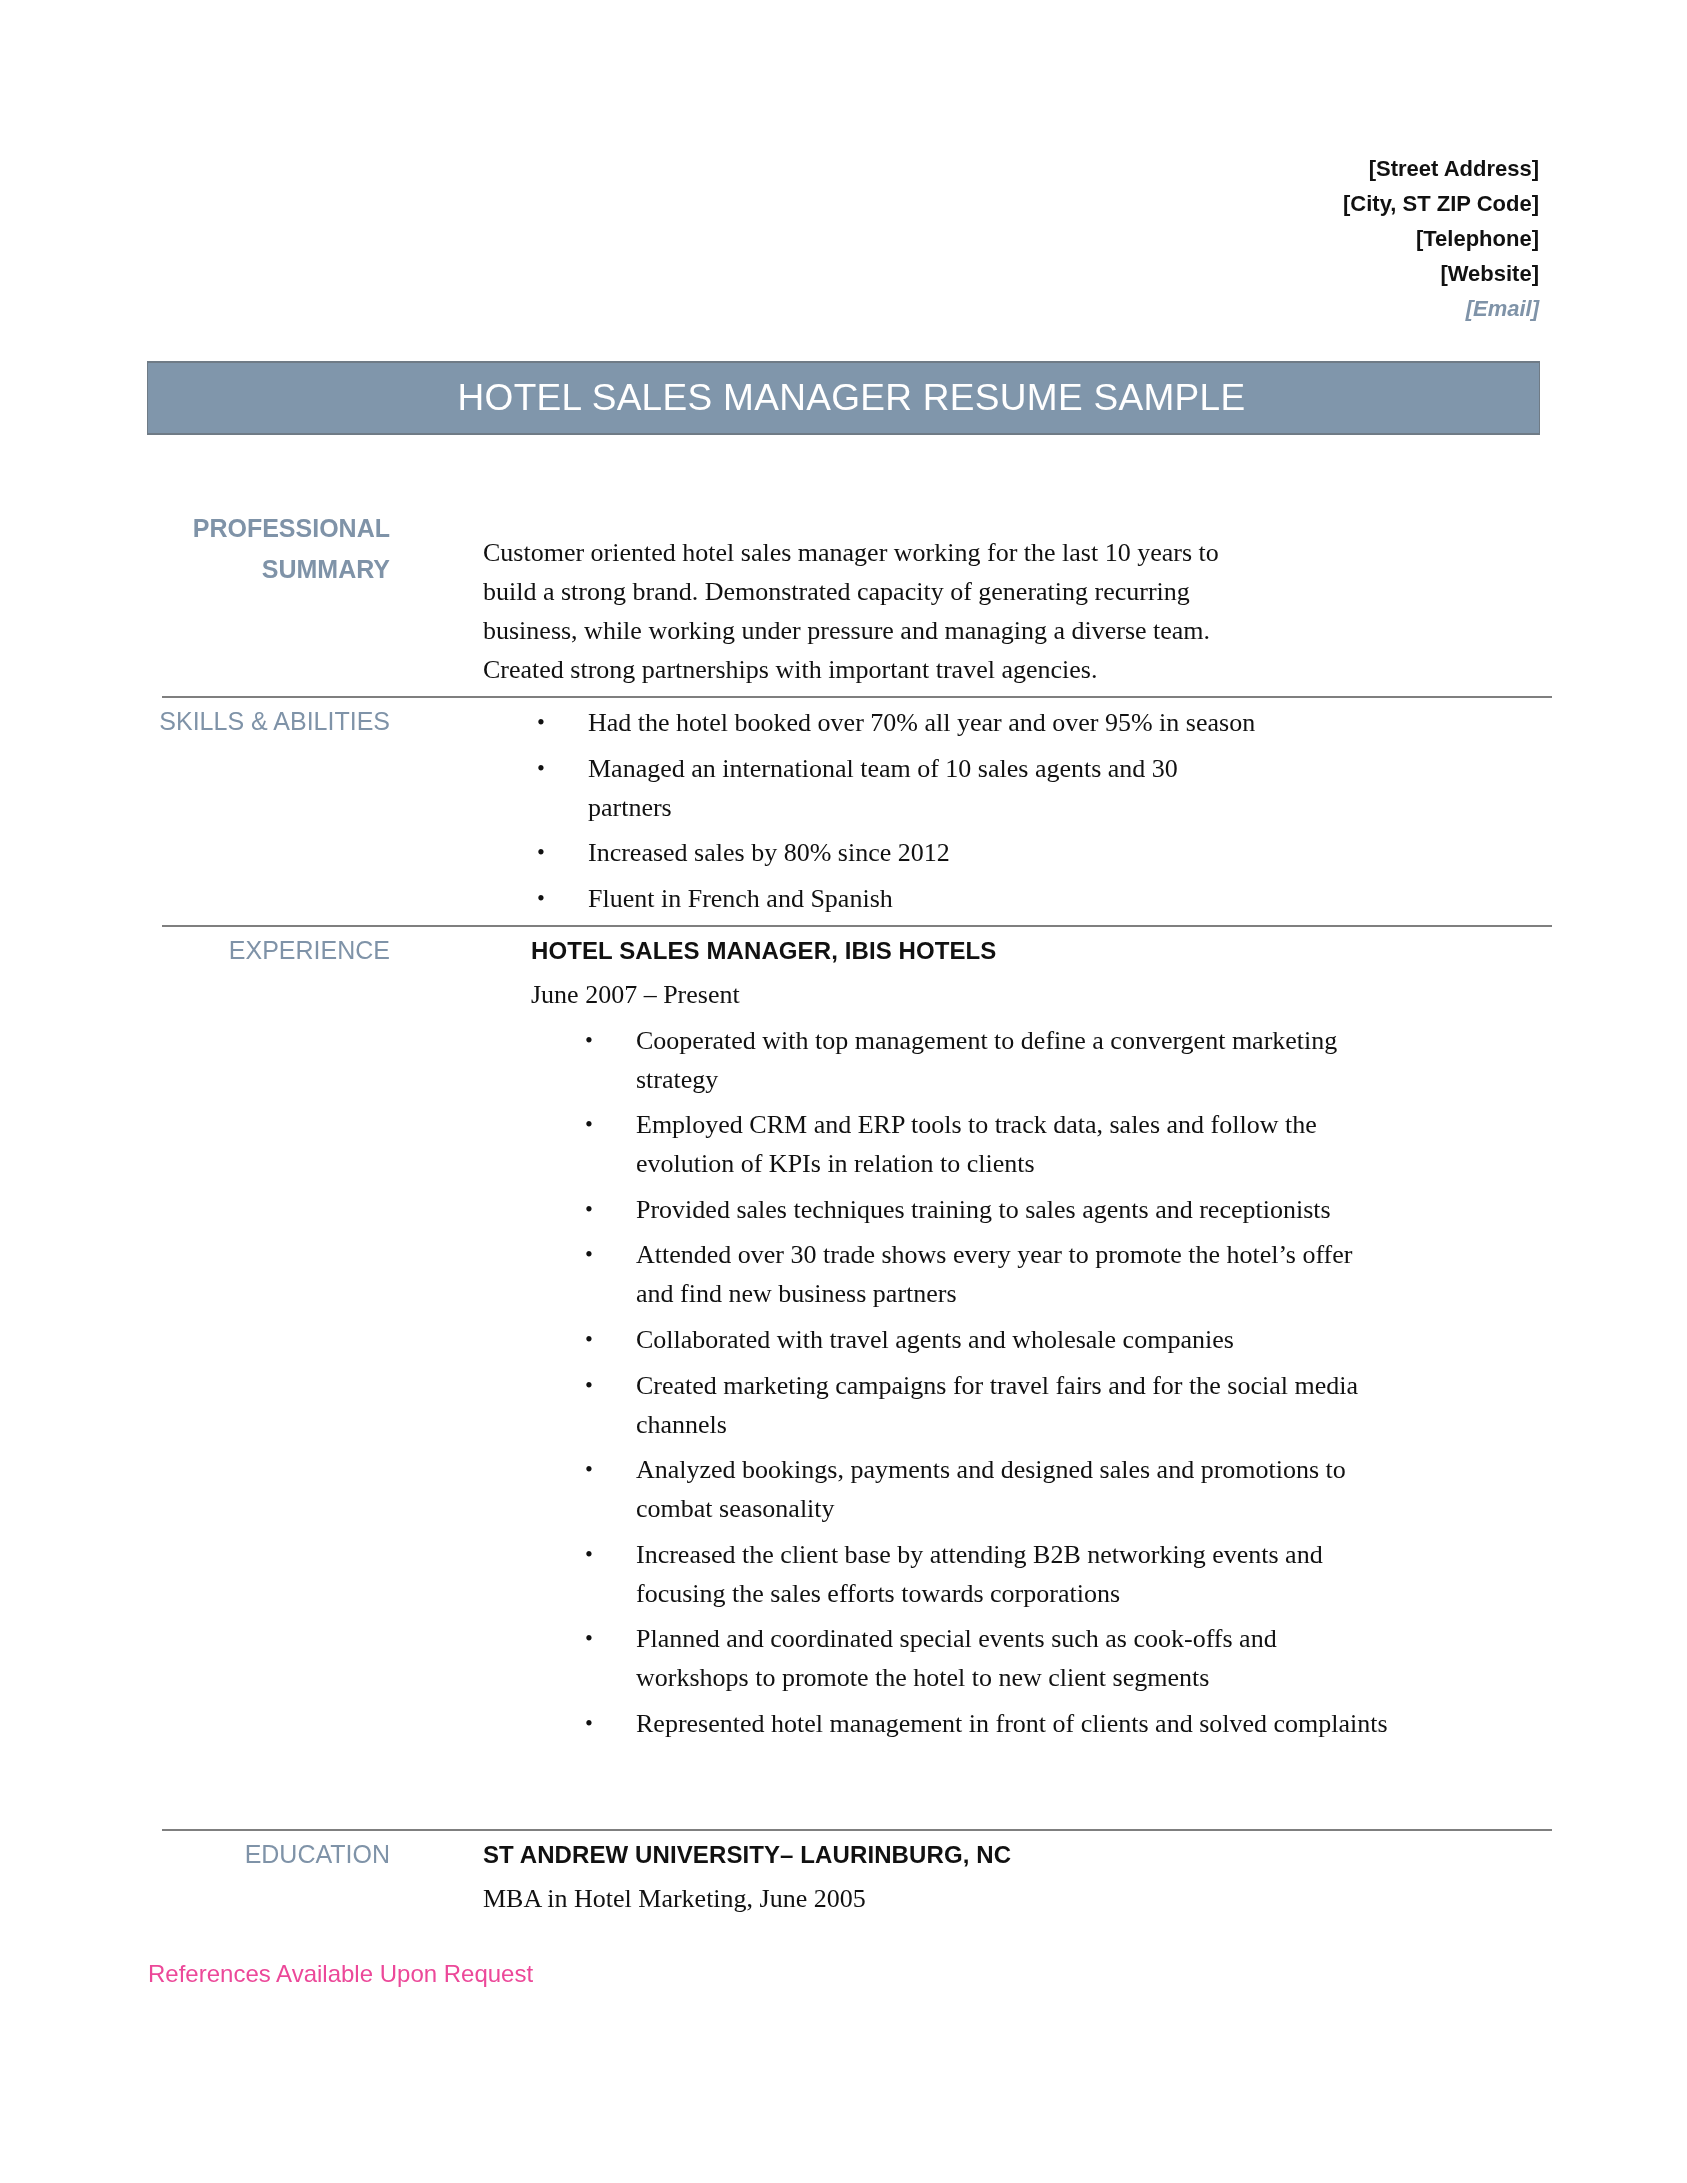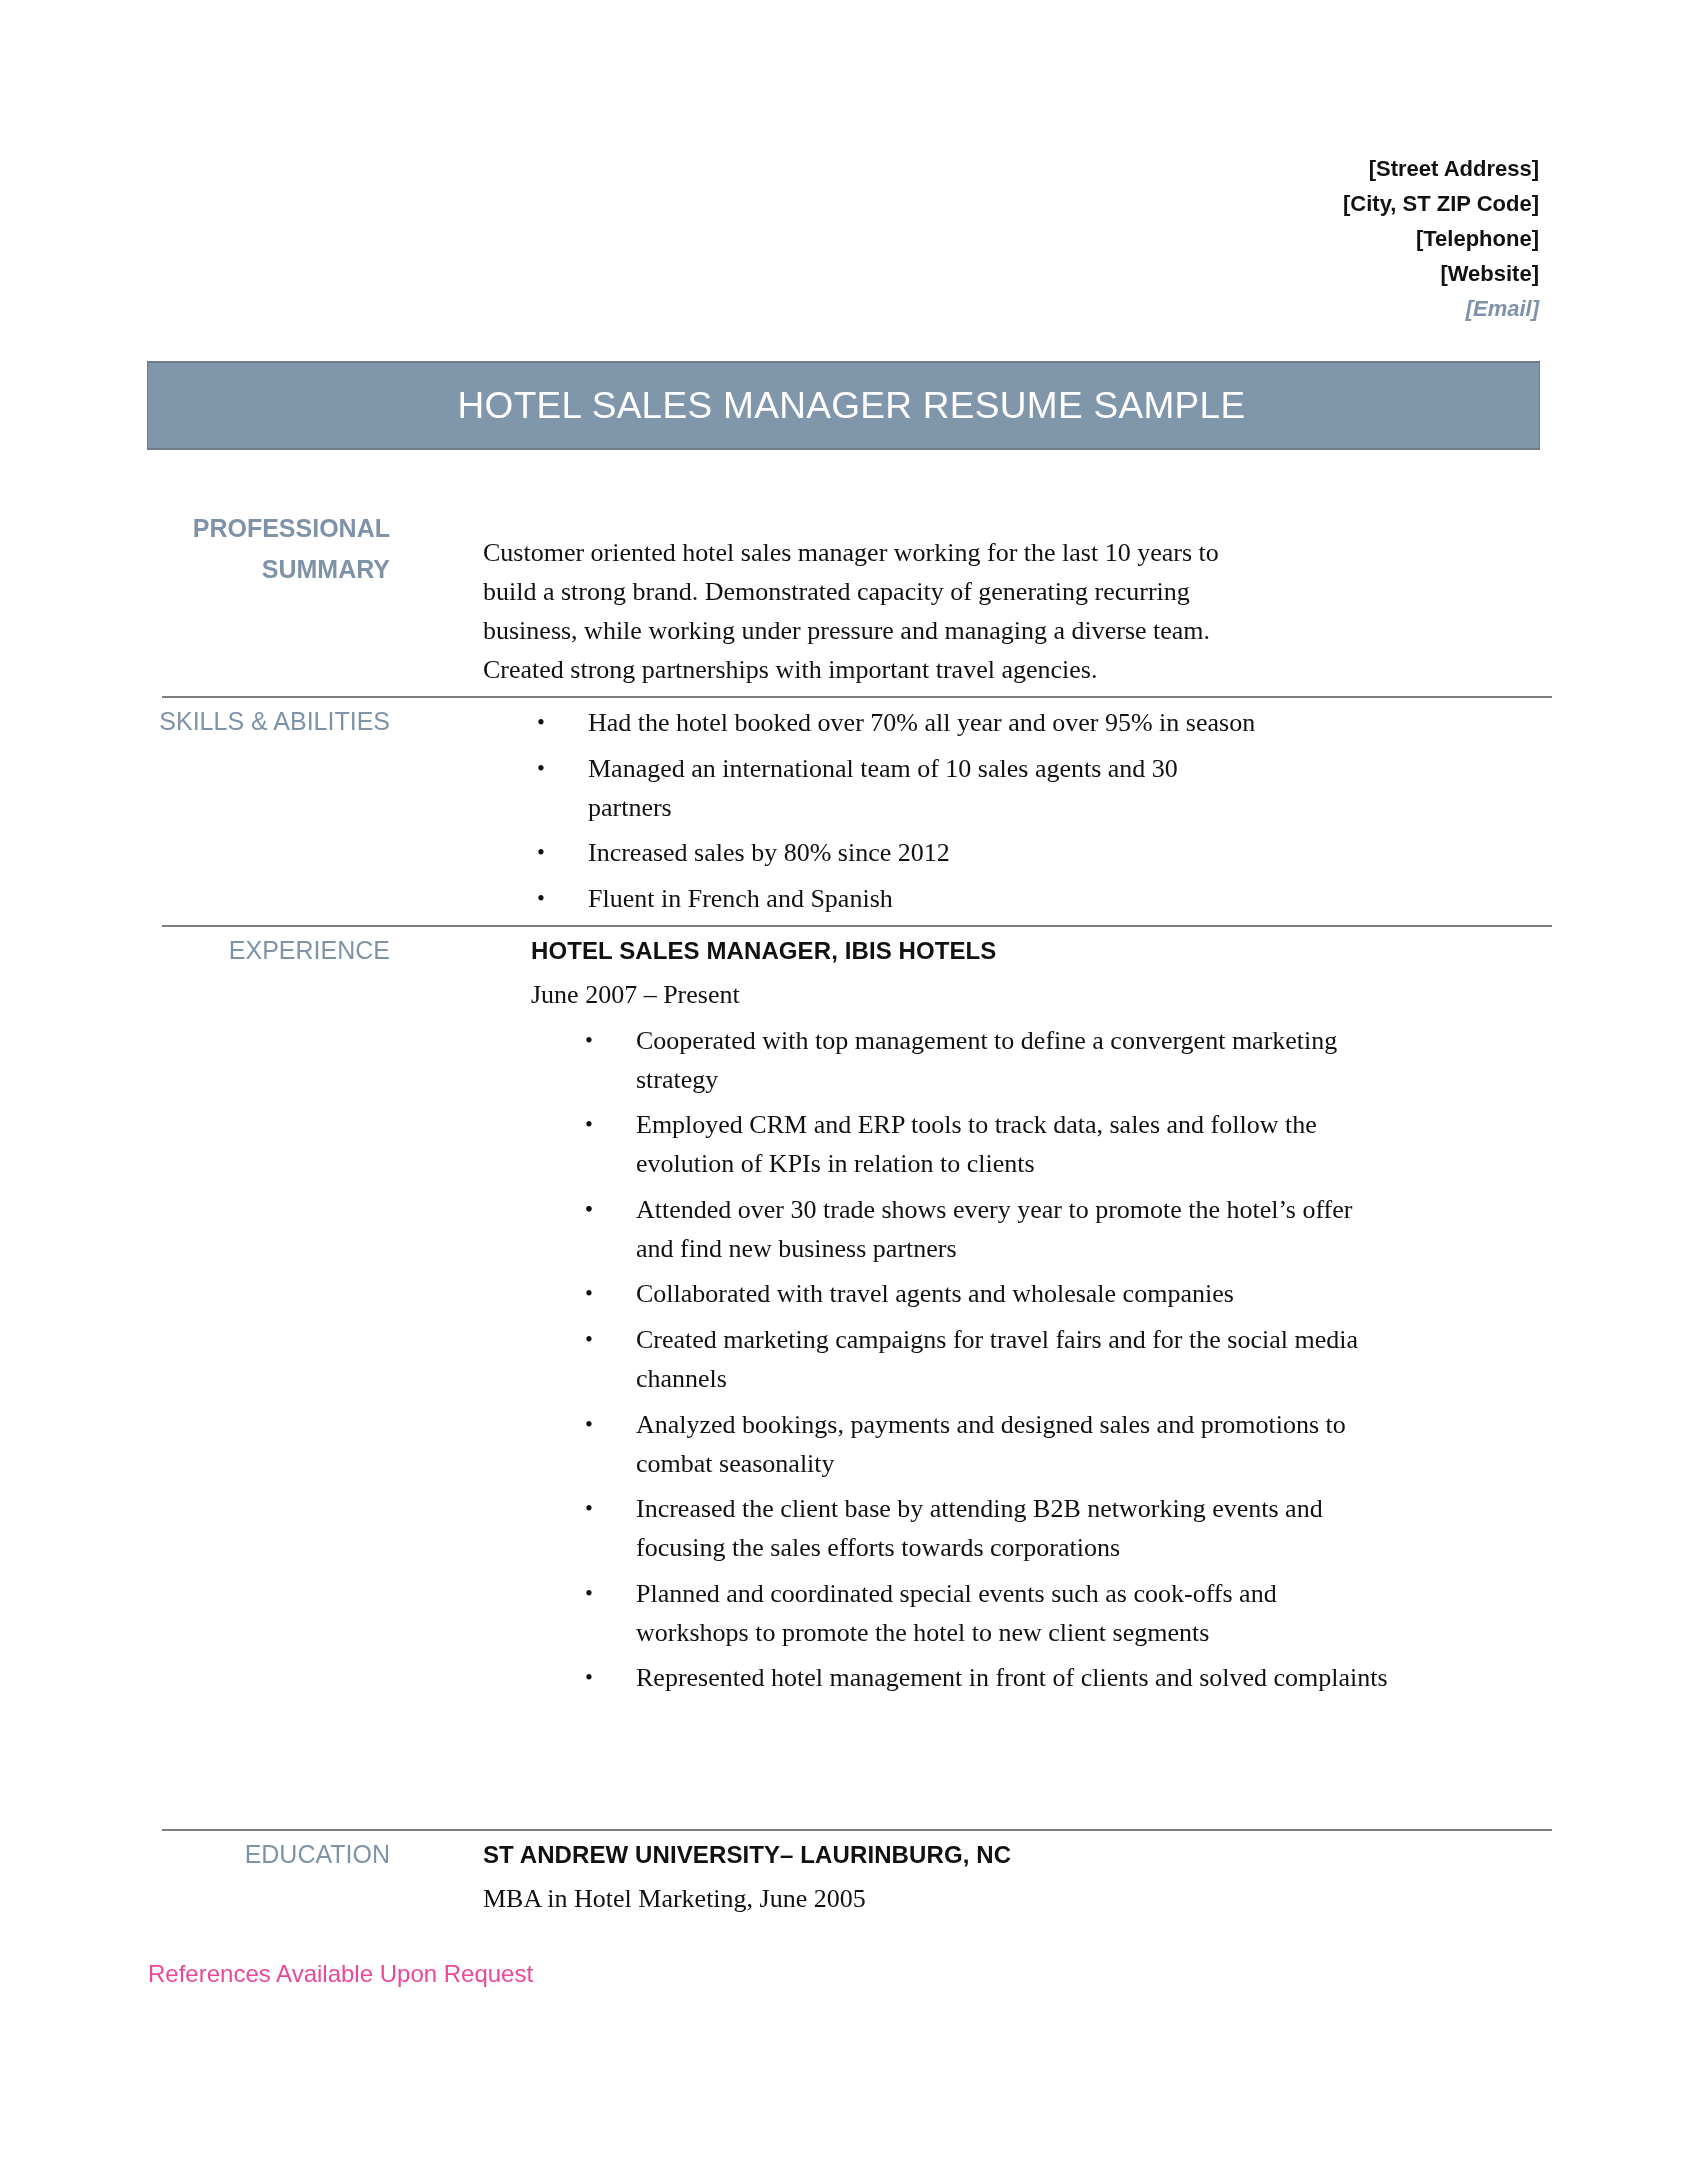--- a/index.html
+++ b/index.html
@@ -8,21 +8,21 @@
 
     .sans { font-family: "Liberation Sans", "DejaVu Sans", sans-serif; }
     .serif { font-family: "Liberation Serif", "DejaVu Serif", serif; }
 
     
     .contact { position: absolute; right: 148px; top: 151px; text-align: right; font-weight: bold; }
     .contact .line { font-size: 22px; line-height: 35px; color: #111; white-space: nowrap; }
     .contact .email { font-style: italic; color: #7f93a8; }
 
     
-    .banner { position: absolute; left: 147px; top: 361px; width: 1393px; height: 89px;
+    .banner { position: absolute; left: 147px; top: 361px; width: 1393px; height: 74px;
       background: #8096ab; border-top: 2px solid #6f7b86; border-bottom: 2px solid #6f7b86;
       border-left: 1.3px solid #6f7b86; border-right: 1.3px solid #6f7b86; box-sizing: border-box;
       display: flex; align-items: center; justify-content: center; padding-left: 16px; }
     .banner .title { color: #ffffff; font-size: 37px; letter-spacing: 0.3px; white-space: nowrap; }
 
     
     .label { position: absolute; right: 1297px; color: #7f93a8; font-size: 25px; text-align: right; white-space: nowrap; line-height: 41px; }
 
     
     .content { position: absolute; left: 483px; width: 887px; color: #111; }
@@ -79,21 +79,21 @@
 
   <div class="divider" style="top: 925px;"></div>
 
   <div class="label sans" style="top: 930px;">EXPERIENCE</div>
   <div class="content" style="top: 930px; width: 860px; margin-left: 48px;">
     <div class="heading sans">HOTEL SALES MANAGER, IBIS HOTELS</div>
     <div class="para serif" style="margin-top: 4px; margin-bottom: 6.6px;">June 2007 – Present</div>
     <ul class="bullets serif">
       <li><span class="dot">•</span><span>Cooperated with top management to define a convergent marketing strategy</span></li>
       <li><span class="dot">•</span><span>Employed CRM and ERP tools to track data, sales and follow the evolution of KPIs in relation to clients</span></li>
-      <li><span class="dot">•</span></li>
+      <li><span class="dot">•</span><span>Provided sales techniques training to sales agents and receptionists</span></li>
       <li><span class="dot">•</span><span>Attended over 30 trade shows every year to promote the hotel’s offer and find new business partners</span></li>
       <li><span class="dot">•</span><span>Collaborated with travel agents and wholesale companies</span></li>
       <li><span class="dot">•</span><span>Created marketing campaigns for travel fairs and for the social media channels</span></li>
       <li><span class="dot">•</span><span>Analyzed bookings, payments and designed sales and promotions to combat seasonality</span></li>
       <li><span class="dot">•</span><span>Increased the client base by attending B2B networking events and focusing the sales efforts towards corporations</span></li>
       <li><span class="dot">•</span><span>Planned and coordinated special events such as cook-offs and workshops to promote the hotel to new client segments</span></li>
       <li><span class="dot">•</span><span>Represented hotel management in front of clients and solved complaints</span></li>
     </ul>
   </div>
 

